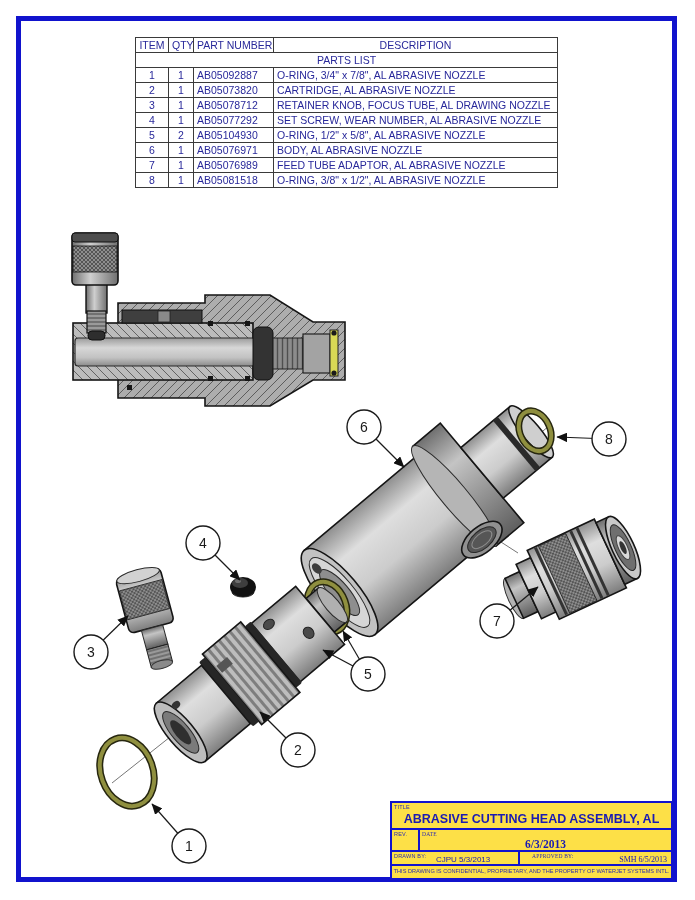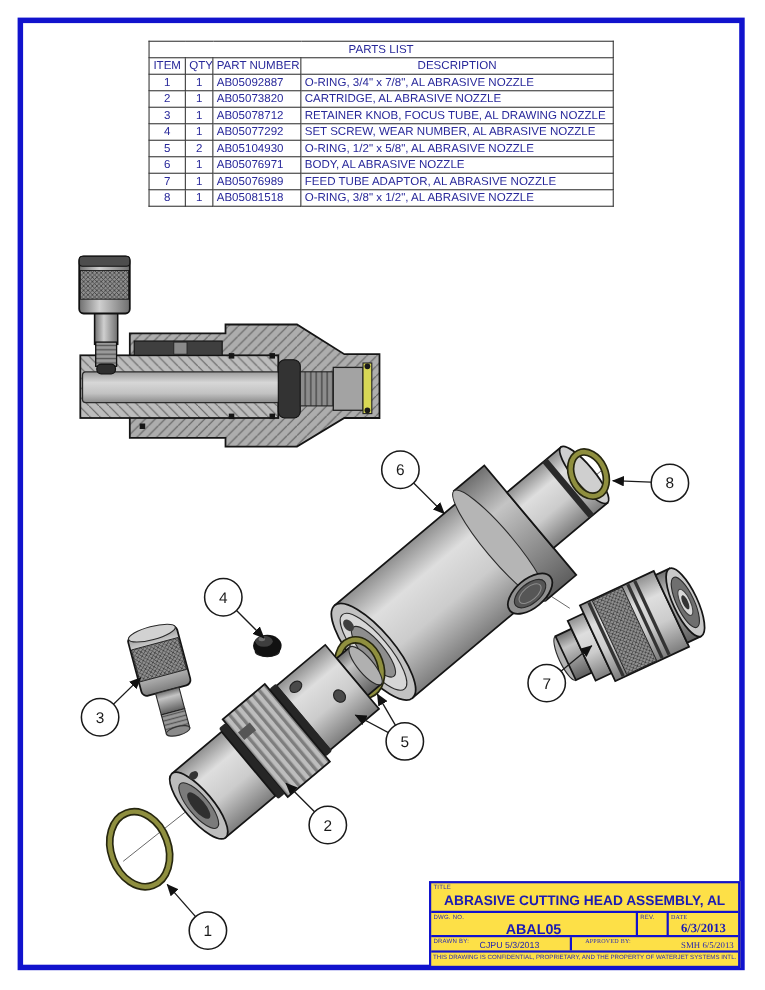--- a/index.html
+++ b/index.html
@@ -72,27 +72,27 @@
 
 <table class="parts">
   <colgroup>
       <col class="w-item">
       <col class="w-qty">
       <col class="w-pn">
       <col class="w-desc">
     </colgroup>
   <thead>
     <tr>
-      <th colspan="4" class="c">PARTS LIST</th>
-    </tr>
-    <tr>
       <th class="c">ITEM</th>
       <th class="c">QTY</th>
       <th class="l">PART NUMBER</th>
       <th class="c">DESCRIPTION</th>
+    </tr>
+    <tr>
+      <th colspan="4" class="c">PARTS LIST</th>
     </tr>
   </thead>
   <tbody>
       <tr>
         <td class="c">1</td>
         <td class="c">1</td>
         <td class="l">AB05092887</td>
         <td class="l">O-RING, 3/4" x 7/8", AL ABRASIVE NOZZLE</td>
       </tr>
       <tr>
@@ -384,24 +384,20 @@
       </g>
     </g>
 </svg>
 
 <div class="title-block">
   <div class="tb-row tb-title-row">
     <span class="tb-label">TITLE</span>
     <div class="tb-title-text">ABRASIVE CUTTING HEAD ASSEMBLY, AL</div>
   </div>
   <div class="tb-row tb-mid-row">
-    <div class="tb-cell tb-dwg">
-      <span class="tb-label">DWG. NO.</span>
-      <div class="tb-dwg-text">ABAL05</div>
-    </div>
     <div class="tb-cell tb-rev">
       <span class="tb-label">REV.</span>
       <div></div>
     </div>
     <div class="tb-cell tb-date">
       <span class="tb-label">DATE</span>
       <div class="tb-date-text">6/3/2013</div>
     </div>
   </div>
   <div class="tb-row tb-sign-row">

